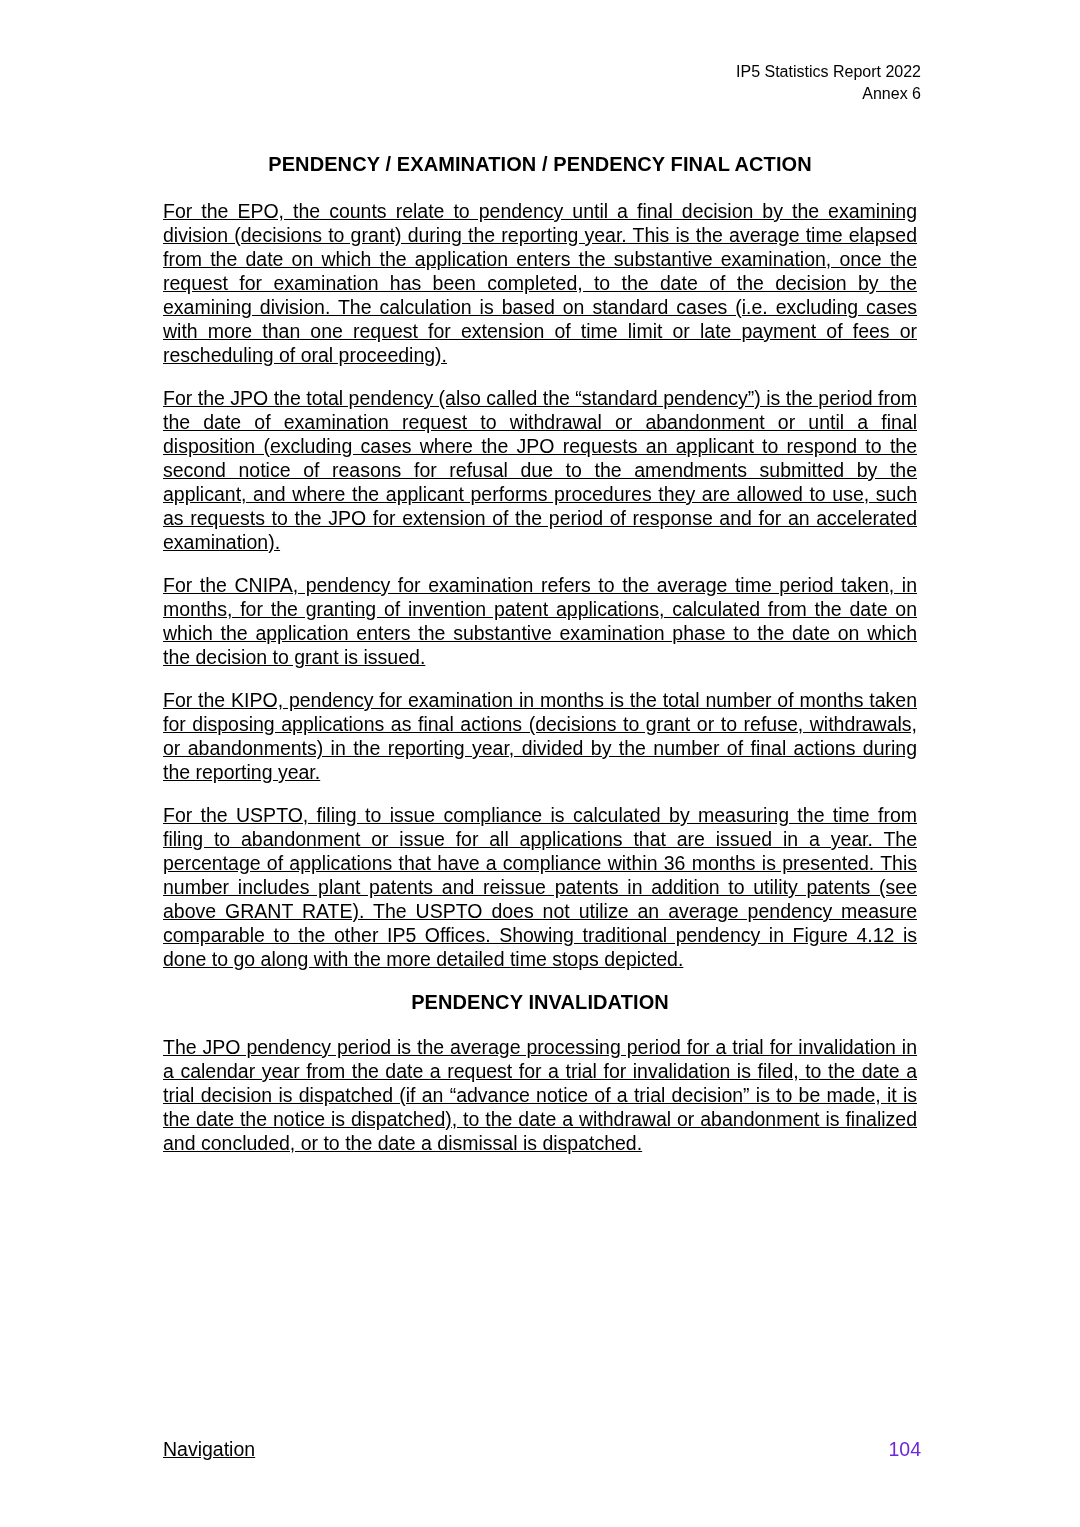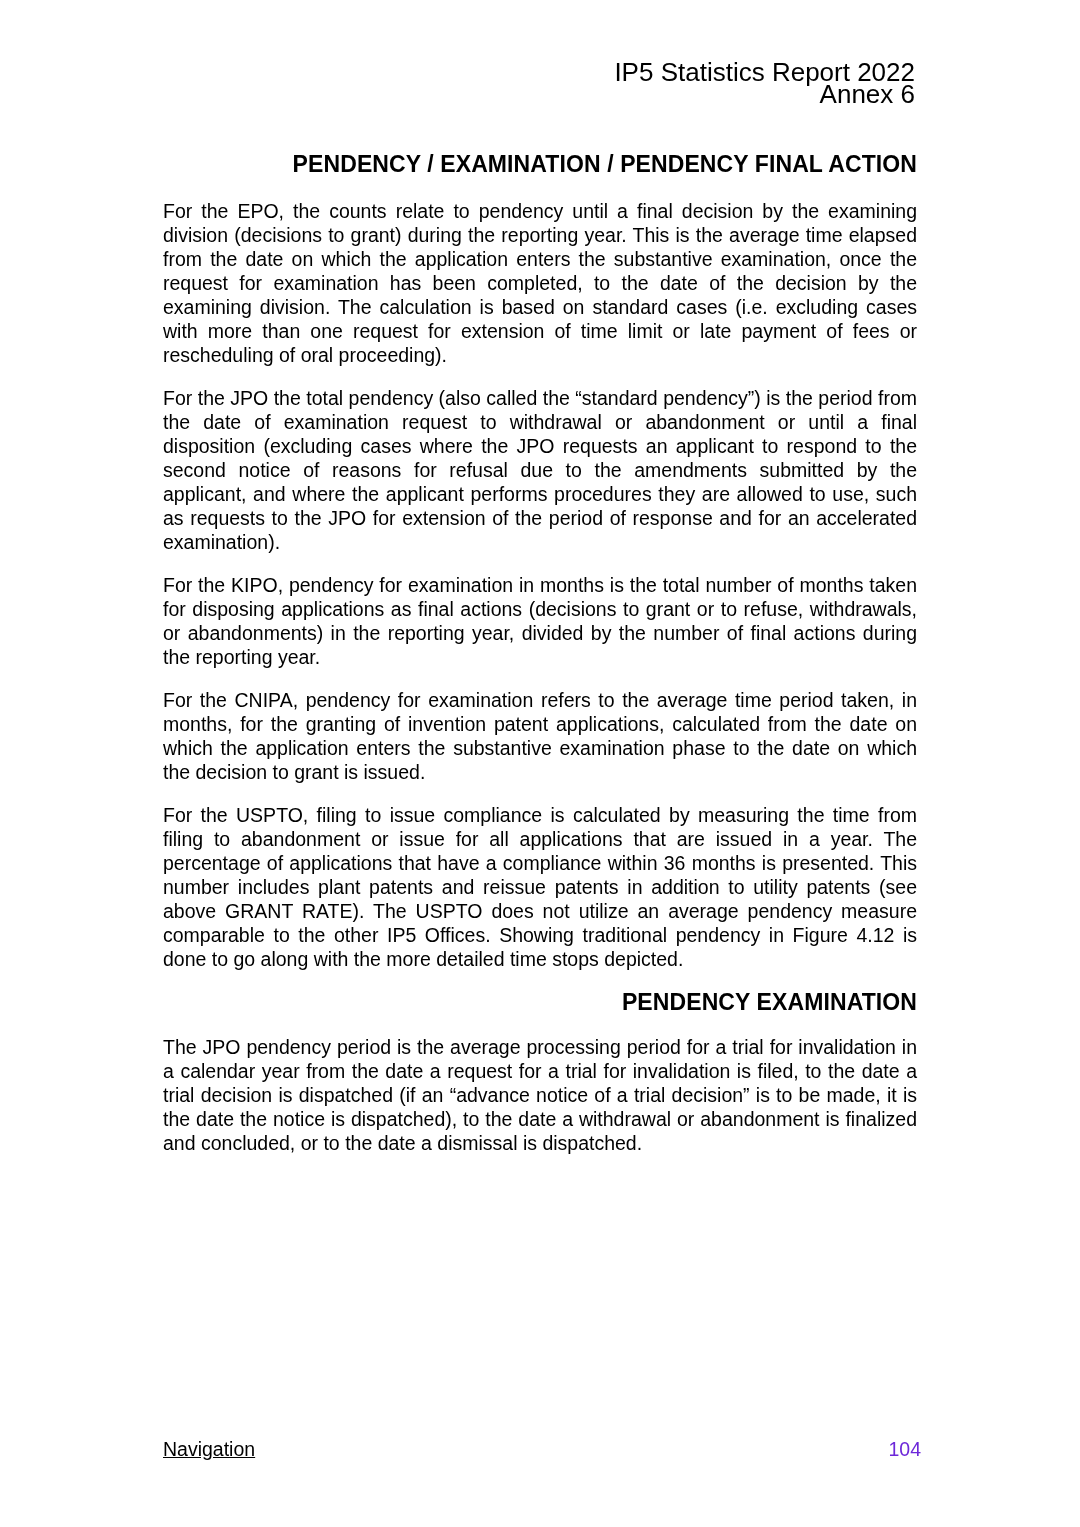--- a/index.html
+++ b/index.html
@@ -13,50 +13,51 @@
     width: 1080px;
     height: 1527px;
     background: #ffffff;
     color: #000000;
     font-family: "Liberation Sans", "DejaVu Sans", sans-serif;
     overflow: hidden;
   }
   .doc-header {
     position: absolute;
     top: 61px;
-    right: 165px;
+    right: 159px;
     text-align: right;
-    font-size: 26px;
+    font-size: 16px;
     line-height: 22px;
     color: #000000;
   }
   .content {
     position: absolute;
     left: 163px;
     top: 152px;
     width: 754px;
     font-size: 19.5px;
     line-height: 24px;
   }
   .section-heading {
-    font-size: 23px;
+    font-size: 20px;
     line-height: 24px;
     font-weight: bold;
     margin: 0 0 23px 0;
-    text-align: right;
+    text-align: center;
     letter-spacing: 0.1px;
   }
   .section-heading.second {
     margin-top: 0;
     margin-bottom: 21px;
   }
   .content p {
     margin: 0 0 19px 0;
     text-align: justify;
     text-align-last: left;
+    text-decoration: underline;
   }
   .doc-footer {
     position: absolute;
     top: 1437px;
     left: 163px;
     right: 159px;
     display: flex;
     justify-content: space-between;
     align-items: flex-end;
     font-size: 19.5px;
@@ -80,25 +81,25 @@
     <div>IP5 Statistics Report 2022</div>
     <div>Annex 6</div>
   </div>
 
   <div class="content">
 
     <div class="section-heading">PENDENCY / EXAMINATION / PENDENCY FINAL ACTION</div>
 
     <p>For the EPO, the counts relate to pendency until a final decision by the examining division (decisions to grant) during the reporting year. This is the average time elapsed from the date on which the application enters the substantive examination, once the request for examination has been completed, to the date of the decision by the examining division. The calculation is based on standard cases (i.e. excluding cases with more than one request for extension of time limit or late payment of fees or rescheduling of oral proceeding).</p>
     <p>For the JPO the total pendency (also called the “standard pendency”) is the period from the date of examination request to withdrawal or abandonment or until a final disposition (excluding cases where the JPO requests an applicant to respond to the second notice of reasons for refusal due to the amendments submitted by the applicant, and where the applicant performs procedures they are allowed to use, such as requests to the JPO for extension of the period of response and for an accelerated examination).</p>
+    <p>For the CNIPA, pendency for examination refers to the average time period taken, in months, for the granting of invention patent applications, calculated from the date on which the application enters the substantive examination phase to the date on which the decision to grant is issued.</p>
     <p>For the KIPO, pendency for examination in months is the total number of months taken for disposing applications as final actions (decisions to grant or to refuse, withdrawals, or abandonments) in the reporting year, divided by the number of final actions during the reporting year.</p>
-    <p>For the CNIPA, pendency for examination refers to the average time period taken, in months, for the granting of invention patent applications, calculated from the date on which the application enters the substantive examination phase to the date on which the decision to grant is issued.</p>
     <p>For the USPTO, filing to issue compliance is calculated by measuring the time from filing to abandonment or issue for all applications that are issued in a year. The percentage of applications that have a compliance within 36 months is presented. This number includes plant patents and reissue patents in addition to utility patents (see above GRANT RATE). The USPTO does not utilize an average pendency measure comparable to the other IP5 Offices. Showing traditional pendency in Figure 4.12 is done to go along with the more detailed time stops depicted.</p>
 
-    <div class="section-heading second">PENDENCY EXAMINATION</div>
+    <div class="section-heading second">PENDENCY INVALIDATION</div>
 
     <p>The JPO pendency period is the average processing period for a trial for invalidation in a calendar year from the date a request for a trial for invalidation is filed, to the date a trial decision is dispatched (if an “advance notice of a trial decision” is to be made, it is the date the notice is dispatched), to the date a withdrawal or abandonment is finalized and concluded, or to the date a dismissal is dispatched.</p>
 
   </div>
 
   <div class="doc-footer">
     <a class="nav-link" href="#">Navigation</a>
     <span class="page-number">104</span>
   </div>
 

